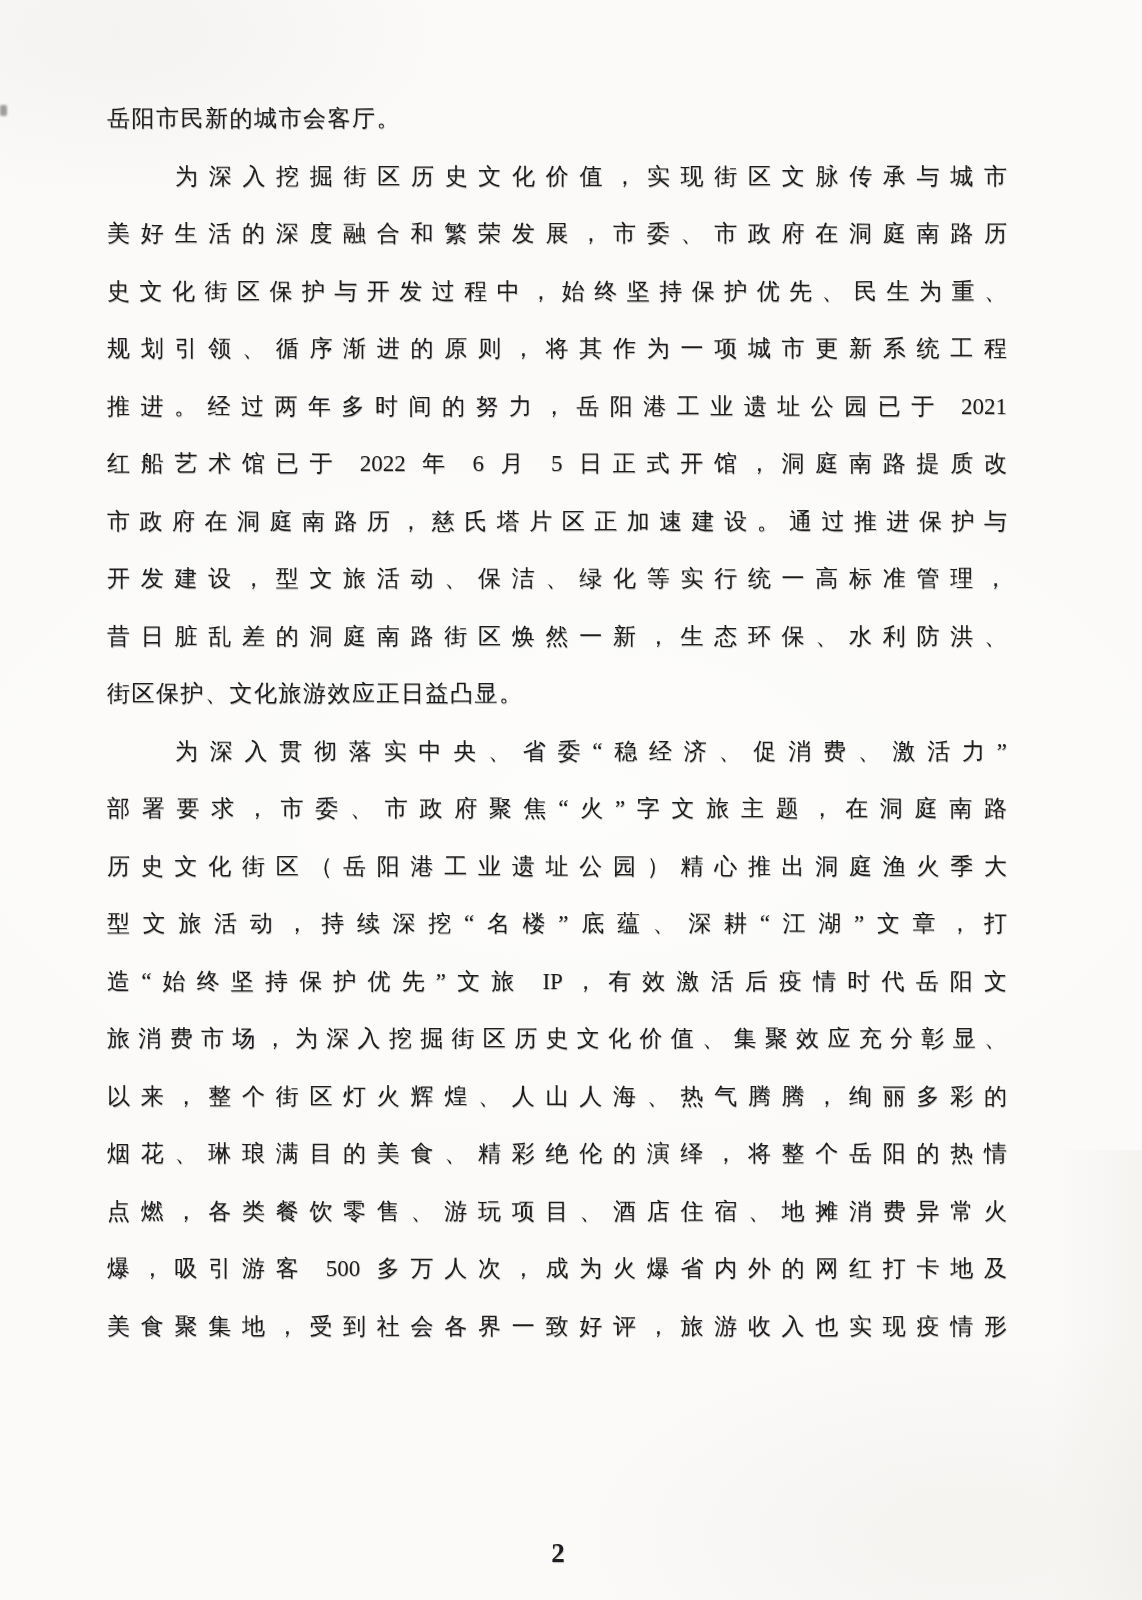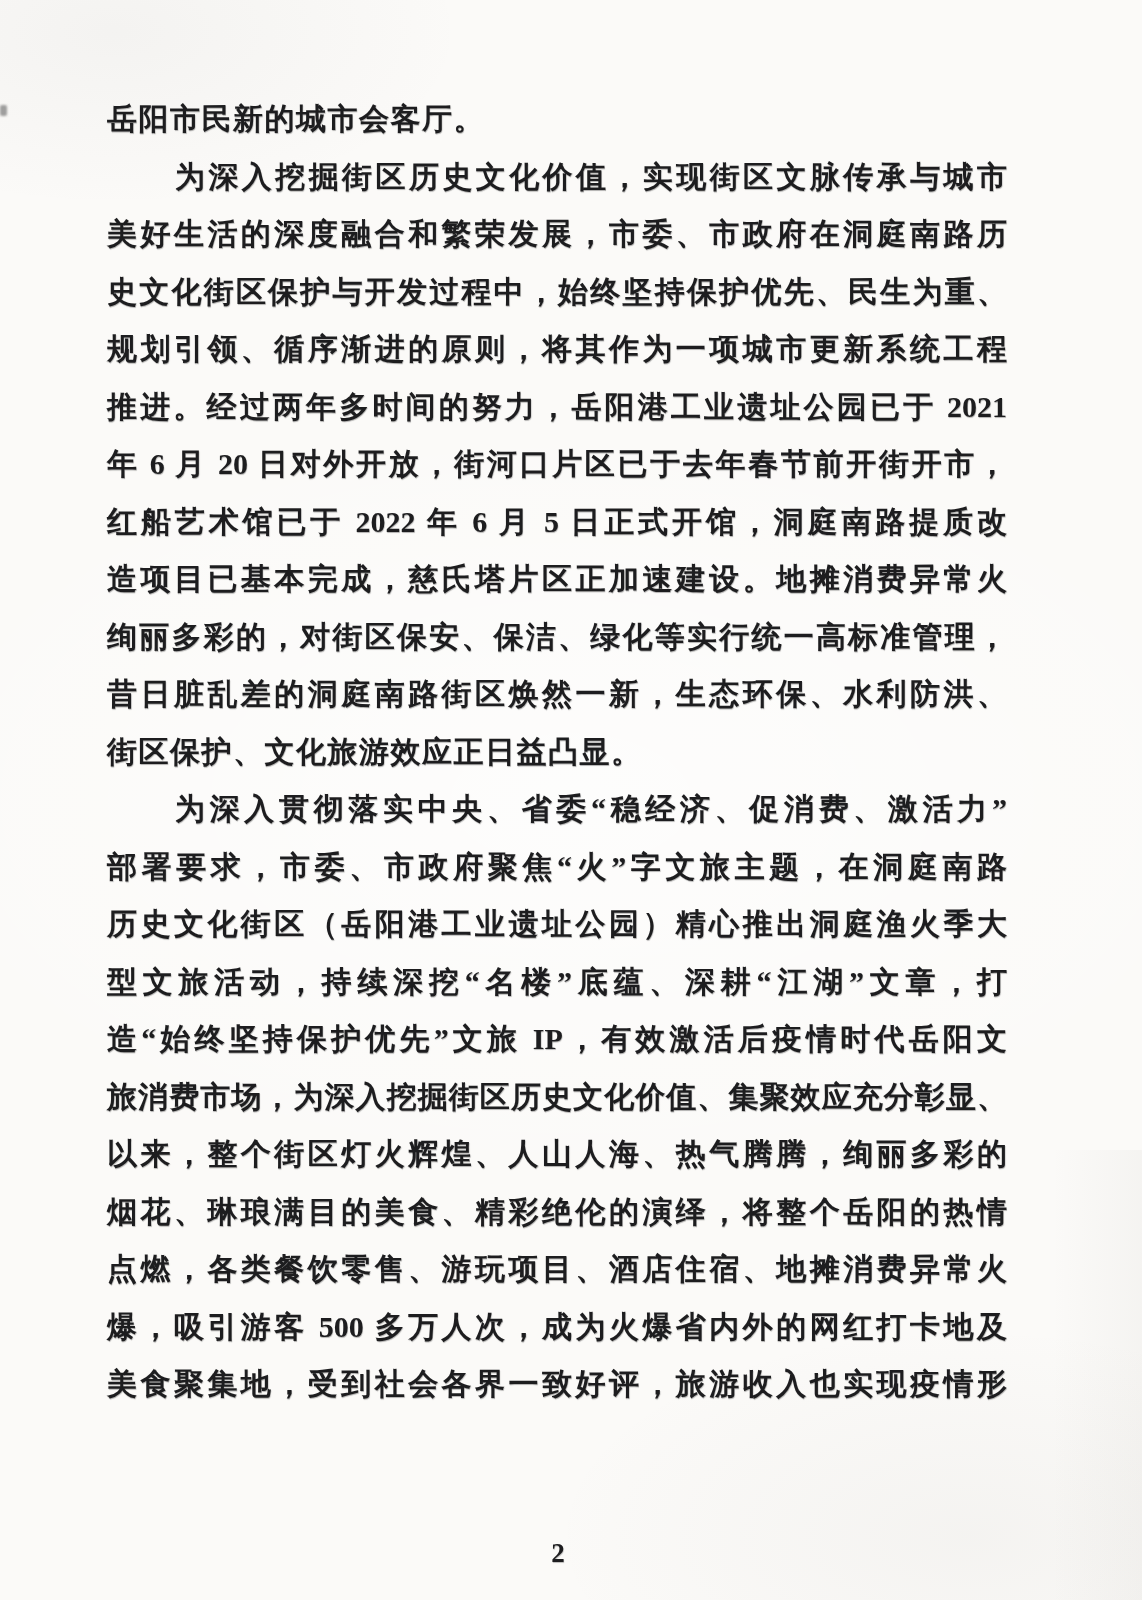--- a/index.html
+++ b/index.html
@@ -23,25 +23,24 @@
   }
   .text-block {
     position: absolute;
     left: 107px;
     top: 90px;
     width: 900px;
   }
   .line {
     height: 57.5px;
     line-height: 57.5px;
-    font-size: 30px;
+    font-size: 23px;
     letter-spacing: 1.5px;
     white-space: nowrap;
     text-shadow: 0.5px 0.5px 0.8px rgba(45,45,45,0.35);
-    font-weight: bold;
   }
   .line.fill {
     letter-spacing: 0;
     white-space: normal;
     text-align: justify;
     text-align-last: justify;
     text-justify: inter-character;
   }
   .line.indent {
     text-indent: 68px;
@@ -86,24 +85,23 @@
   <div class="edge-mark"></div>
   <div class="scan-streak"></div>
 
   <div class="text-block">
       <div class="line">岳阳市民新的城市会客厅。</div>
       <div class="line indent fill">为深入挖掘街区历史文化价值，实现街区文脉传承与城市</div>
       <div class="line fill">美好生活的深度融合和繁荣发展，市委、市政府在洞庭南路历</div>
       <div class="line fill">史文化街区保护与开发过程中，始终坚持保护优先、民生为重、</div>
       <div class="line fill">规划引领、循序渐进的原则，将其作为一项城市更新系统工程</div>
       <div class="line fill">推进。经过两年多时间的努力，岳阳港工业遗址公园已于 2021</div>
-      <div class="line fill">年 6 月 20 日对外开放，街河口片区已于去年春节前开街开市，</div>
       <div class="line fill">红船艺术馆已于 2022 年 6 月 5 日正式开馆，洞庭南路提质改</div>
-      <div class="line fill">造项目已基本完成，慈氏塔片区正加速建设。地摊消费异常火</div>
-      <div class="line fill">绚丽多彩的，对街区保安、保洁、绿化等实行统一高标准管理，</div>
+      <div class="line fill">市政府在洞庭南路历，慈氏塔片区正加速建设。通过推进保护与</div>
+      <div class="line fill">开发建设，型文旅活动、保洁、绿化等实行统一高标准管理，</div>
       <div class="line fill">昔日脏乱差的洞庭南路街区焕然一新，生态环保、水利防洪、</div>
       <div class="line">街区保护、文化旅游效应正日益凸显。</div>
       <div class="line indent fill">为深入贯彻落实中央、省委“稳经济、促消费、激活力”</div>
       <div class="line fill">部署要求，市委、市政府聚焦“火”字文旅主题，在洞庭南路</div>
       <div class="line fill">历史文化街区（岳阳港工业遗址公园）精心推出洞庭渔火季大</div>
       <div class="line fill">型文旅活动，持续深挖“名楼”底蕴、深耕“江湖”文章，打</div>
       <div class="line fill">造“始终坚持保护优先”文旅 IP，有效激活后疫情时代岳阳文</div>
       <div class="line fill">旅消费市场，为深入挖掘街区历史文化价值、集聚效应充分彰显、</div>
       <div class="line fill">以来，整个街区灯火辉煌、人山人海、热气腾腾，绚丽多彩的</div>
       <div class="line fill">烟花、琳琅满目的美食、精彩绝伦的演绎，将整个岳阳的热情</div>

